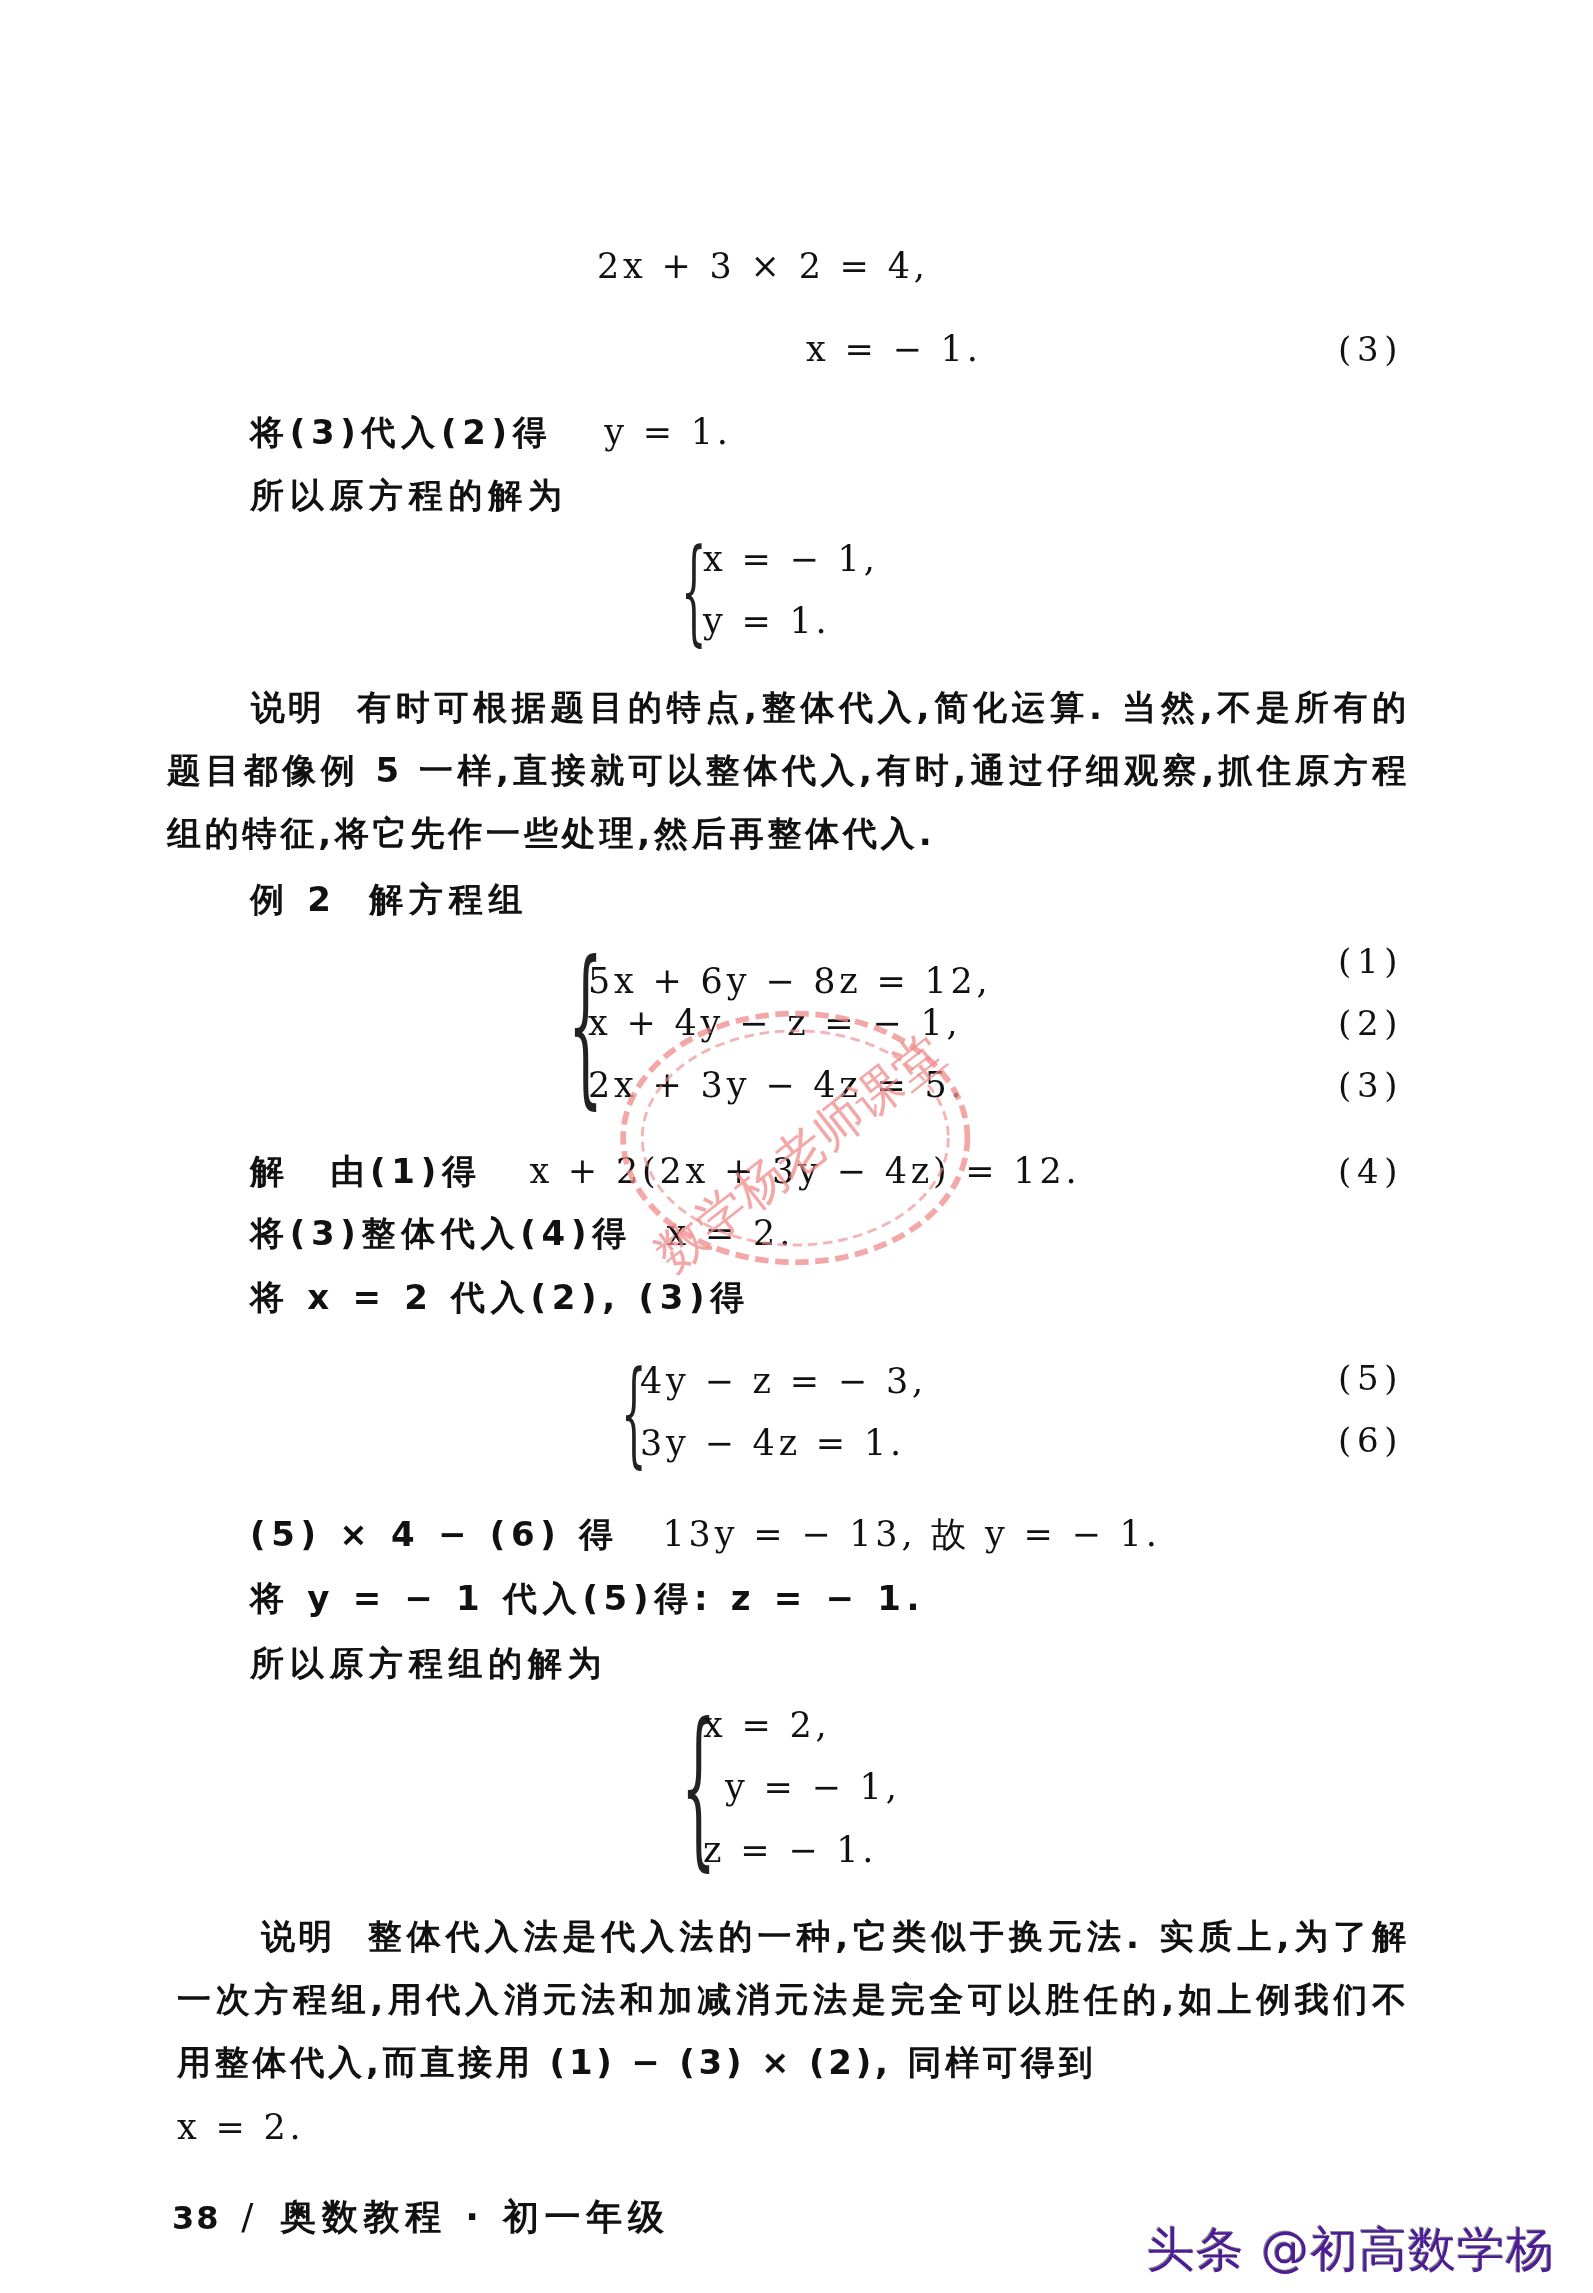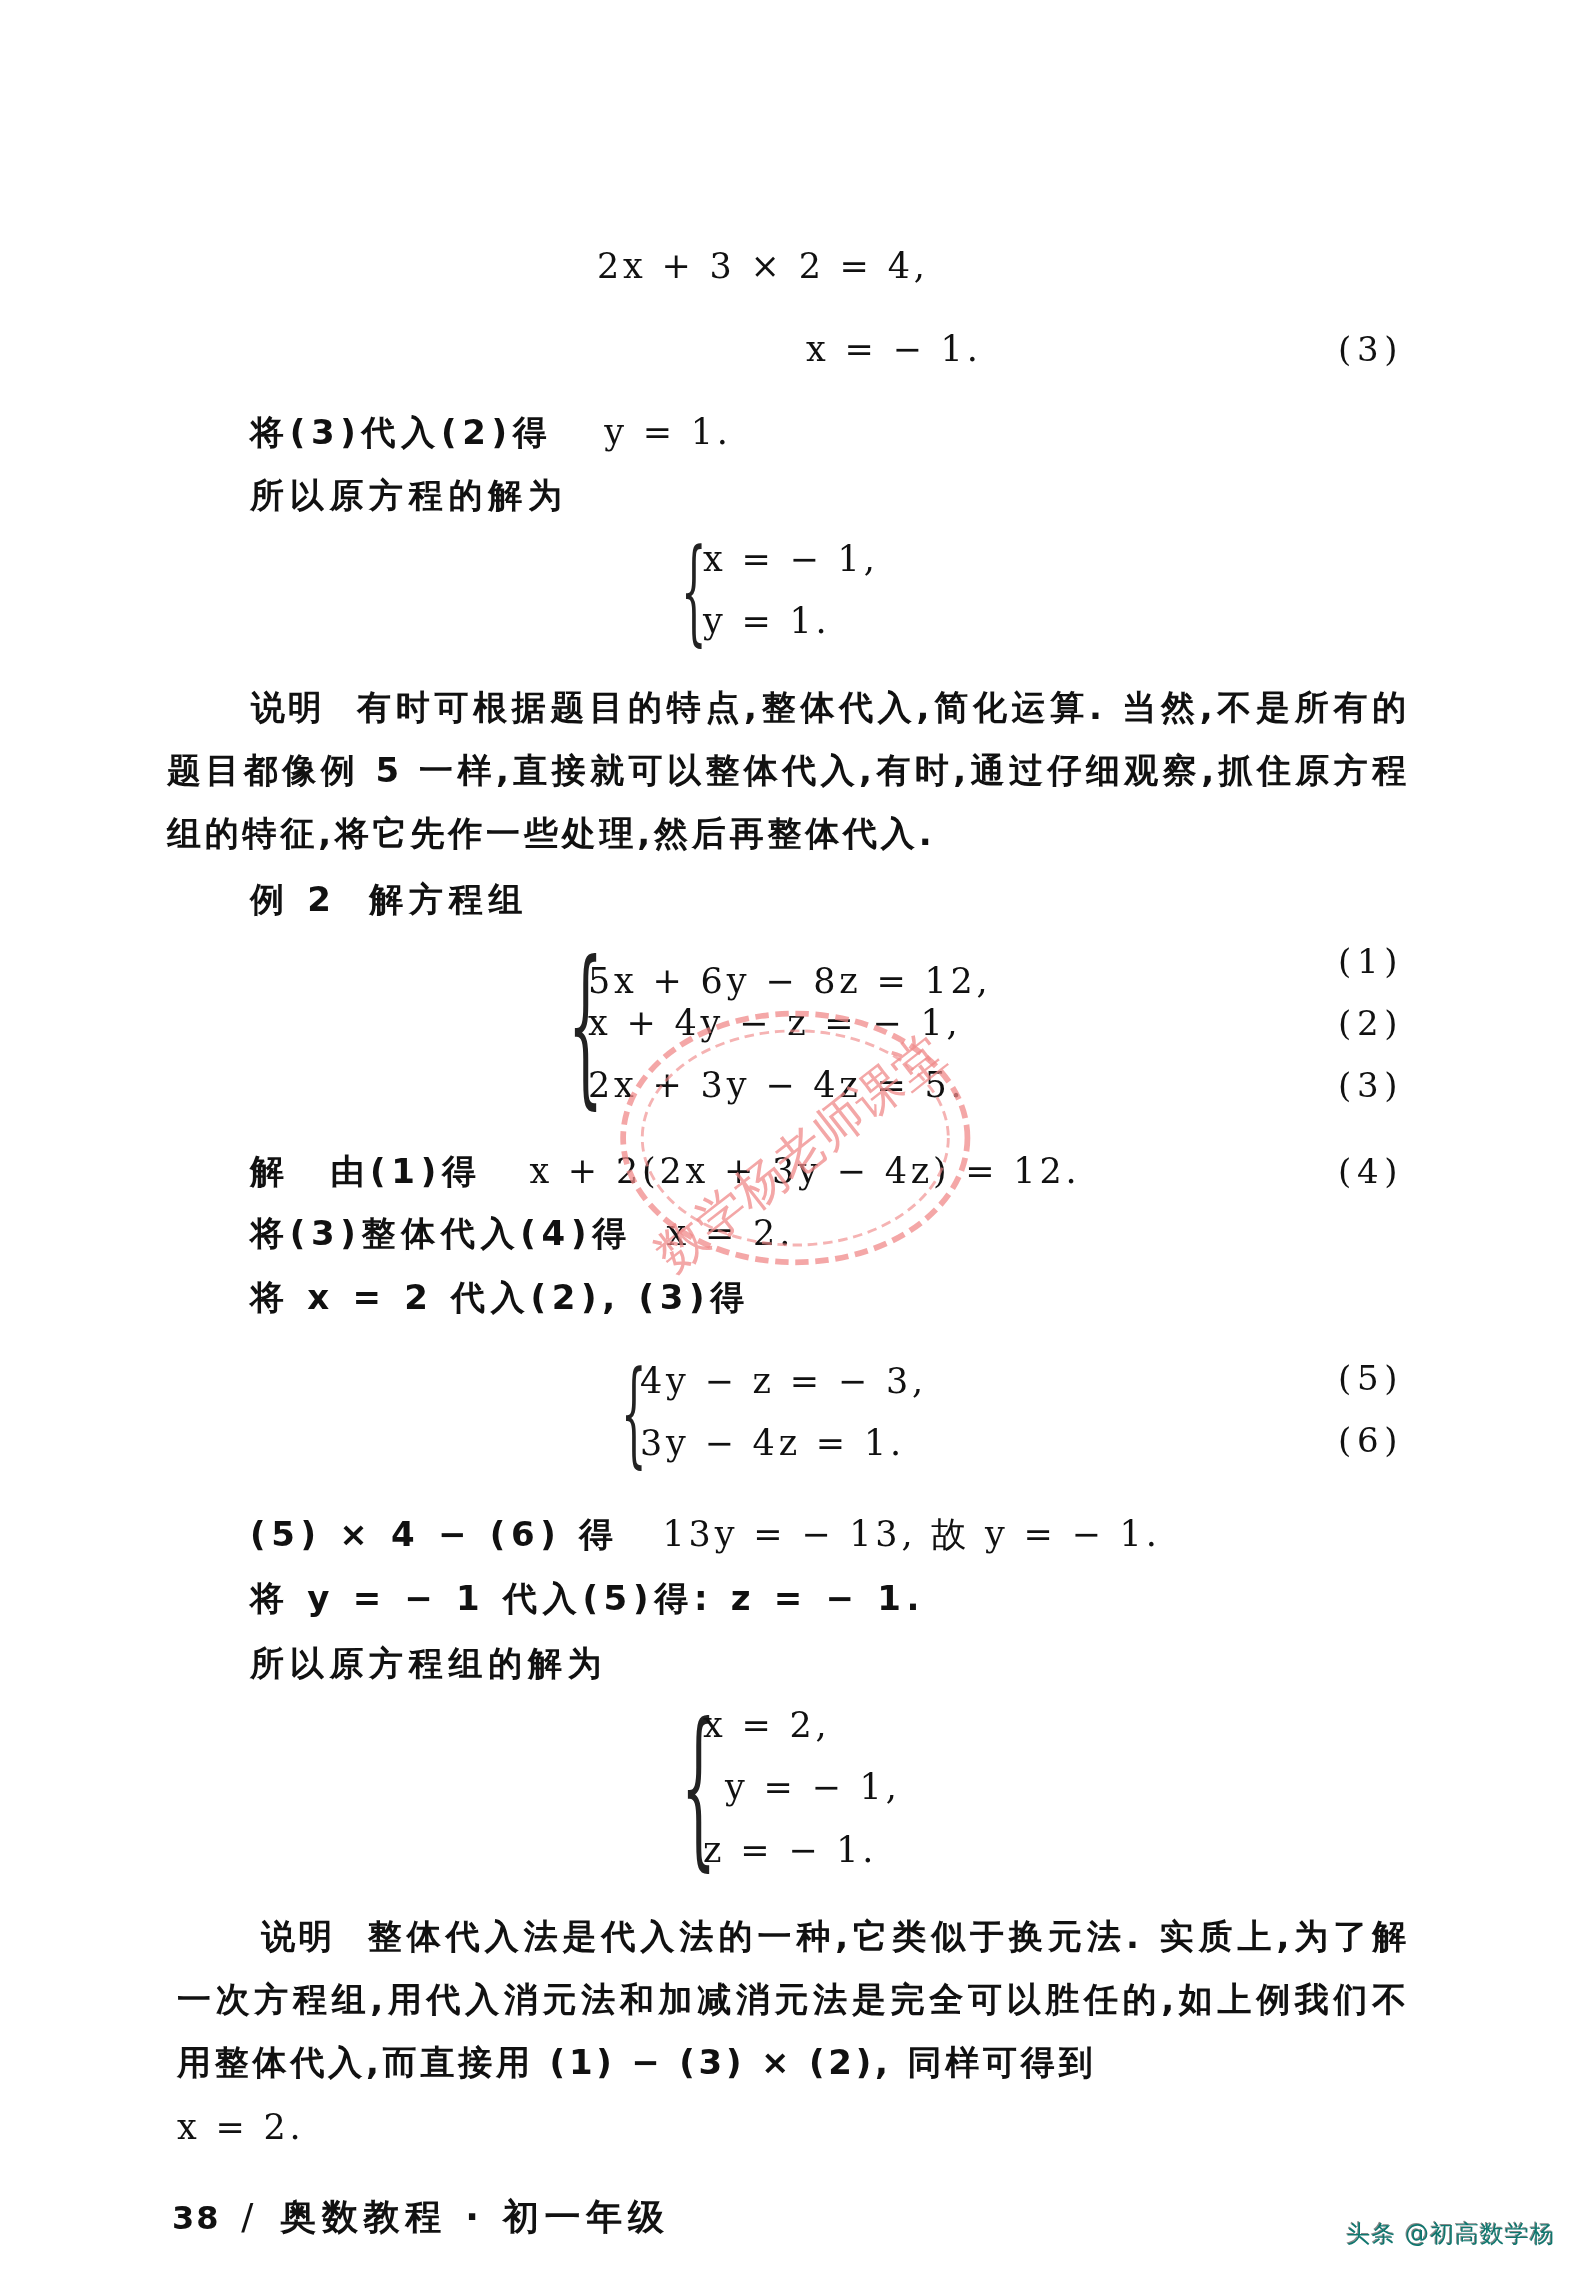--- a/index.html
+++ b/index.html
@@ -16,21 +16,21 @@
   .brace { position: absolute; font-family: "DejaVu Serif", "Liberation Serif", serif; font-weight: 200; color: #222; transform-origin: top left; }
   .brace2 { font-size: 115px; line-height: 115px; transform: scale(0.35, 1); }
   .brace3 { font-size: 172px; line-height: 172px; transform: scale(0.32, 1); }
   .para { position: absolute; left: 167px; width: 1243px; font-size: 34px; line-height: 63px; font-family: "DejaVu Sans", "Liberation Sans", sans-serif; font-weight: bold; letter-spacing: 3.8px; text-align: justify; }
   .para .indent { display: inline-block; width: 83px; }
   .para .head { font-weight: 900; letter-spacing: 1.9px; margin-right: 32.5px; }
   .stamp { position: absolute; left: 604px; top: 1004px; width: 373px; height: 287px; pointer-events: none; }
   .footer { position: absolute; left: 172px; top: 2193px; font-family: "DejaVu Sans", "Liberation Sans", sans-serif; font-weight: bold; font-size: 36px; letter-spacing: 5.7px; }
   .footer .num { font-size: 32px; letter-spacing: 1.9px; }
   .footer .slash { margin: 0 21px; font-weight: normal; }
-  .wm { position: absolute; right: 38px; top: 2218px; font-family: "DejaVu Sans", "Liberation Sans", sans-serif; font-size: 24px; color: #0f766e; letter-spacing: 1px; text-shadow: 1px 1px 0 #ffffff, -1px -1px 0 #888; }
+  .wm { position: absolute; right: 38px; top: 2218px; font-family: "DejaVu Sans", "Liberation Sans", sans-serif; font-size: 48px; color: #4c1d95; letter-spacing: 1px; text-shadow: 1px 1px 0 #ffffff, -1px -1px 0 #888; }
 </style>
 </head>
 <body>
 
 <div class="ln math" style="left:597px; top:245px;">2x + 3 × 2 = 4,</div>
 <div class="ln math" style="left:806px; top:328px;">x = − 1.</div>
 <div class="lab" style="left:1338px; top:328px;">(3)</div>
 
 <div class="ln" style="left:250px; top:411px;">
   <span class="cn">将(3)代入(2)得</span>

